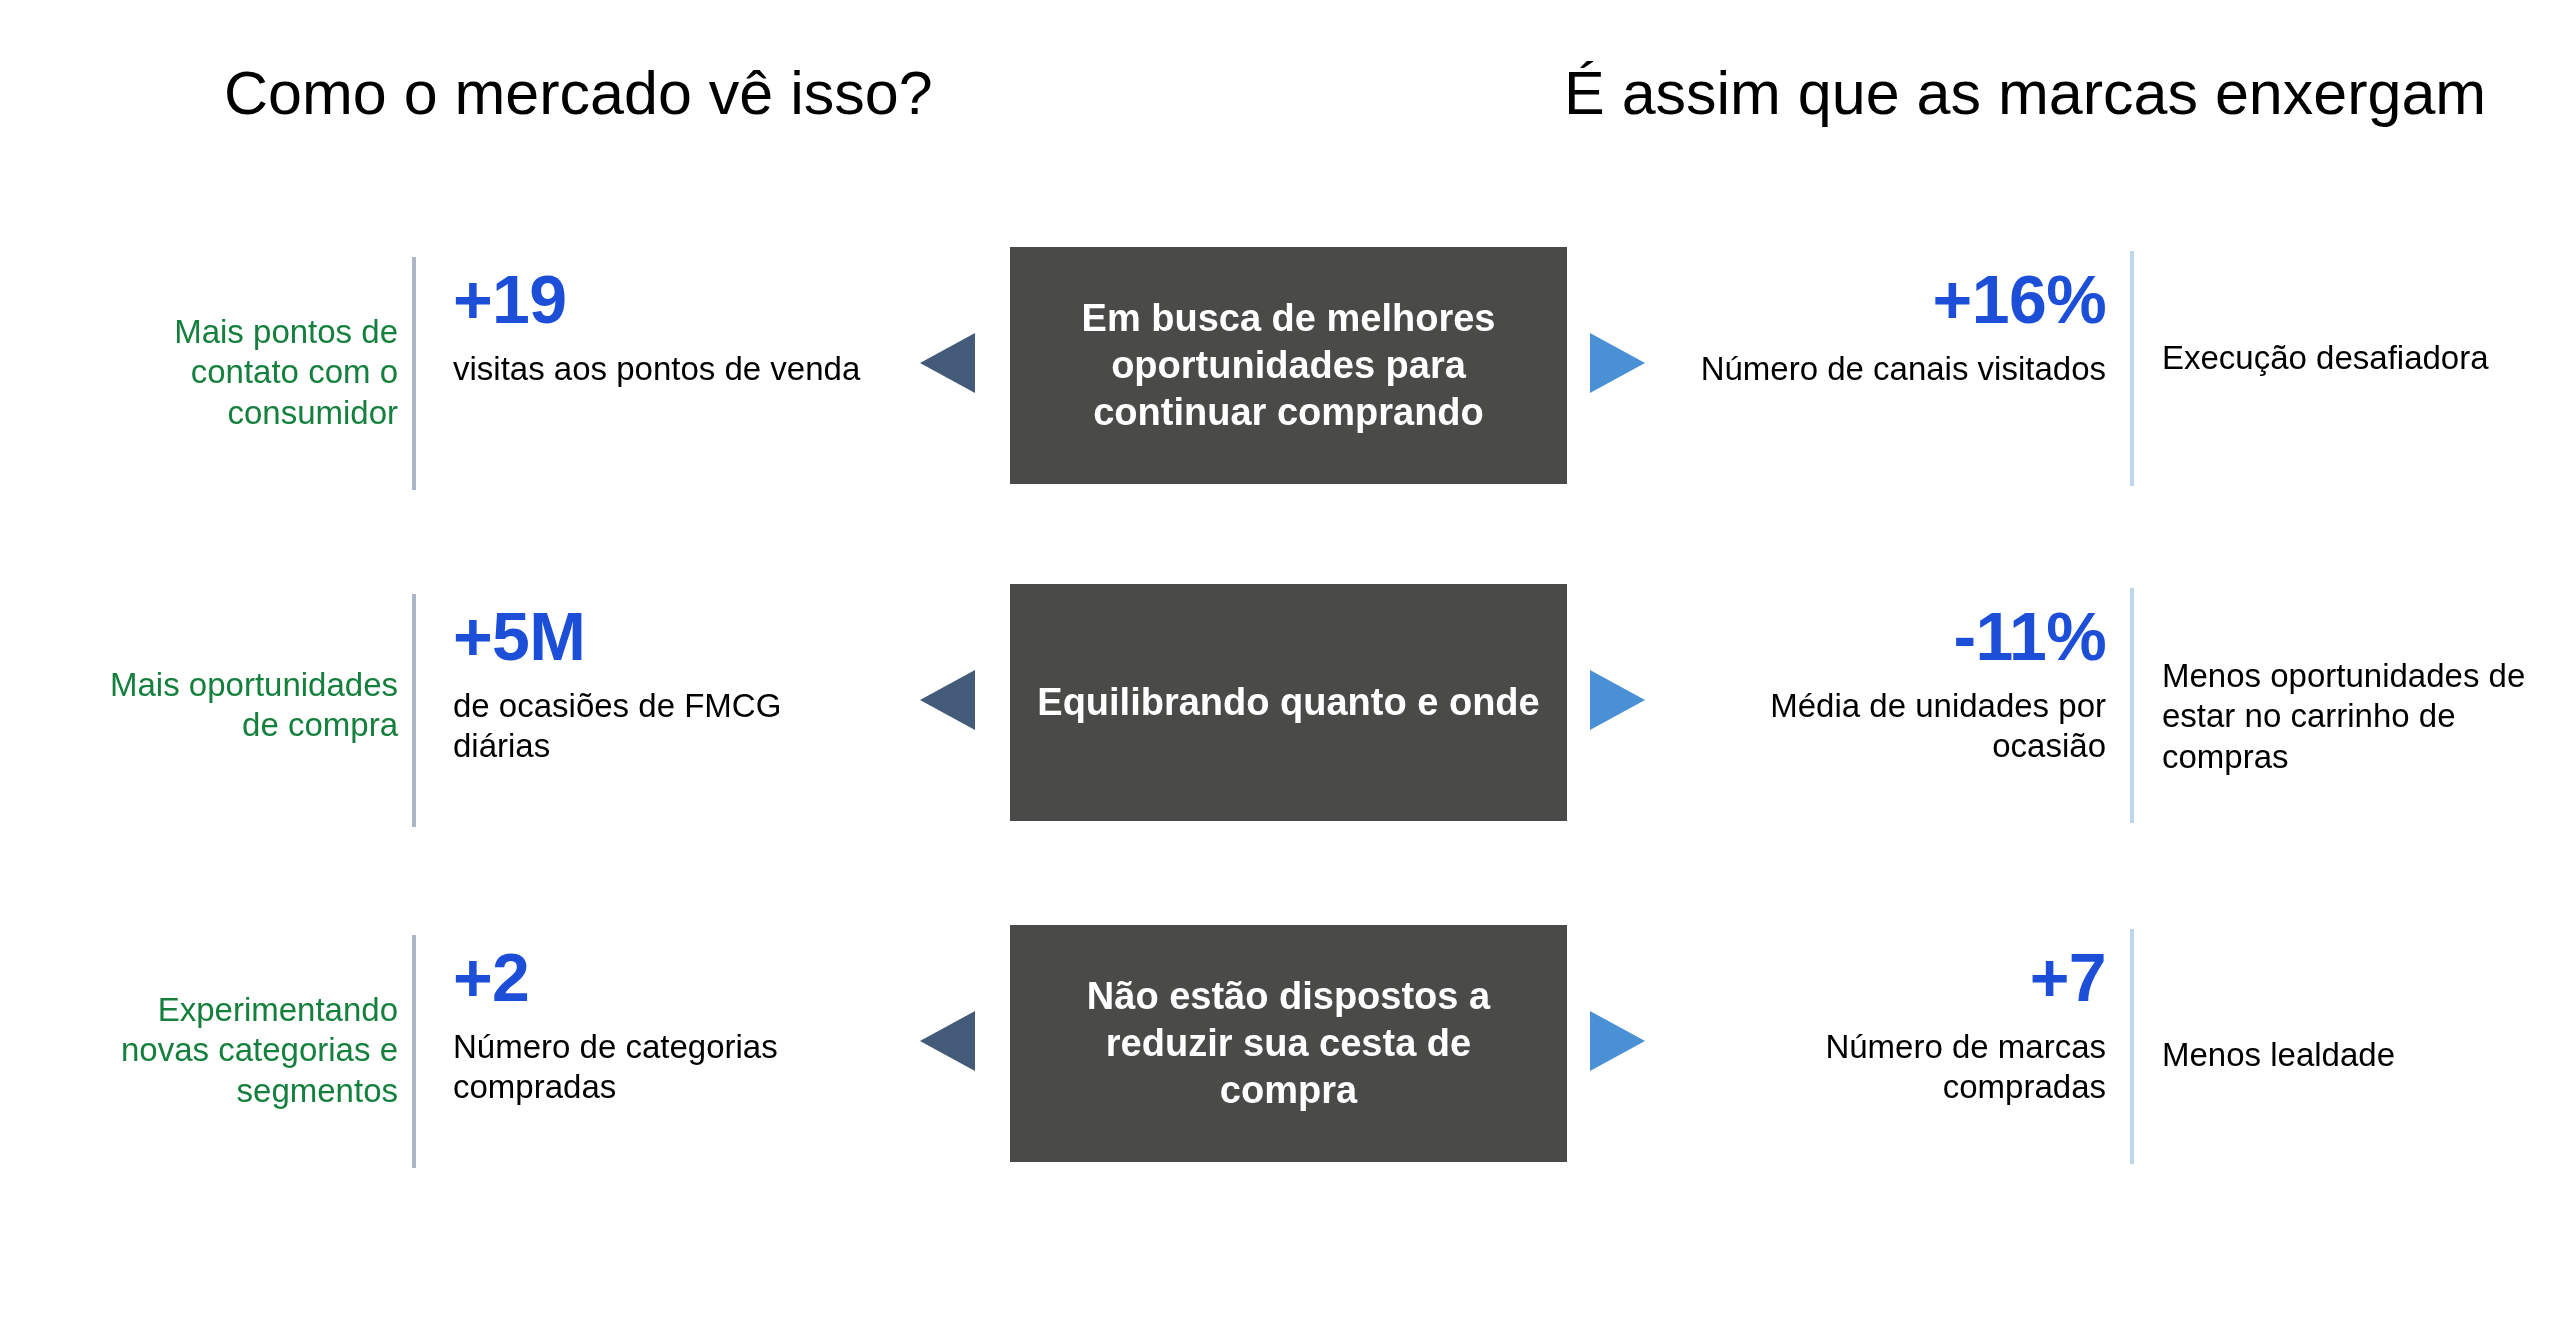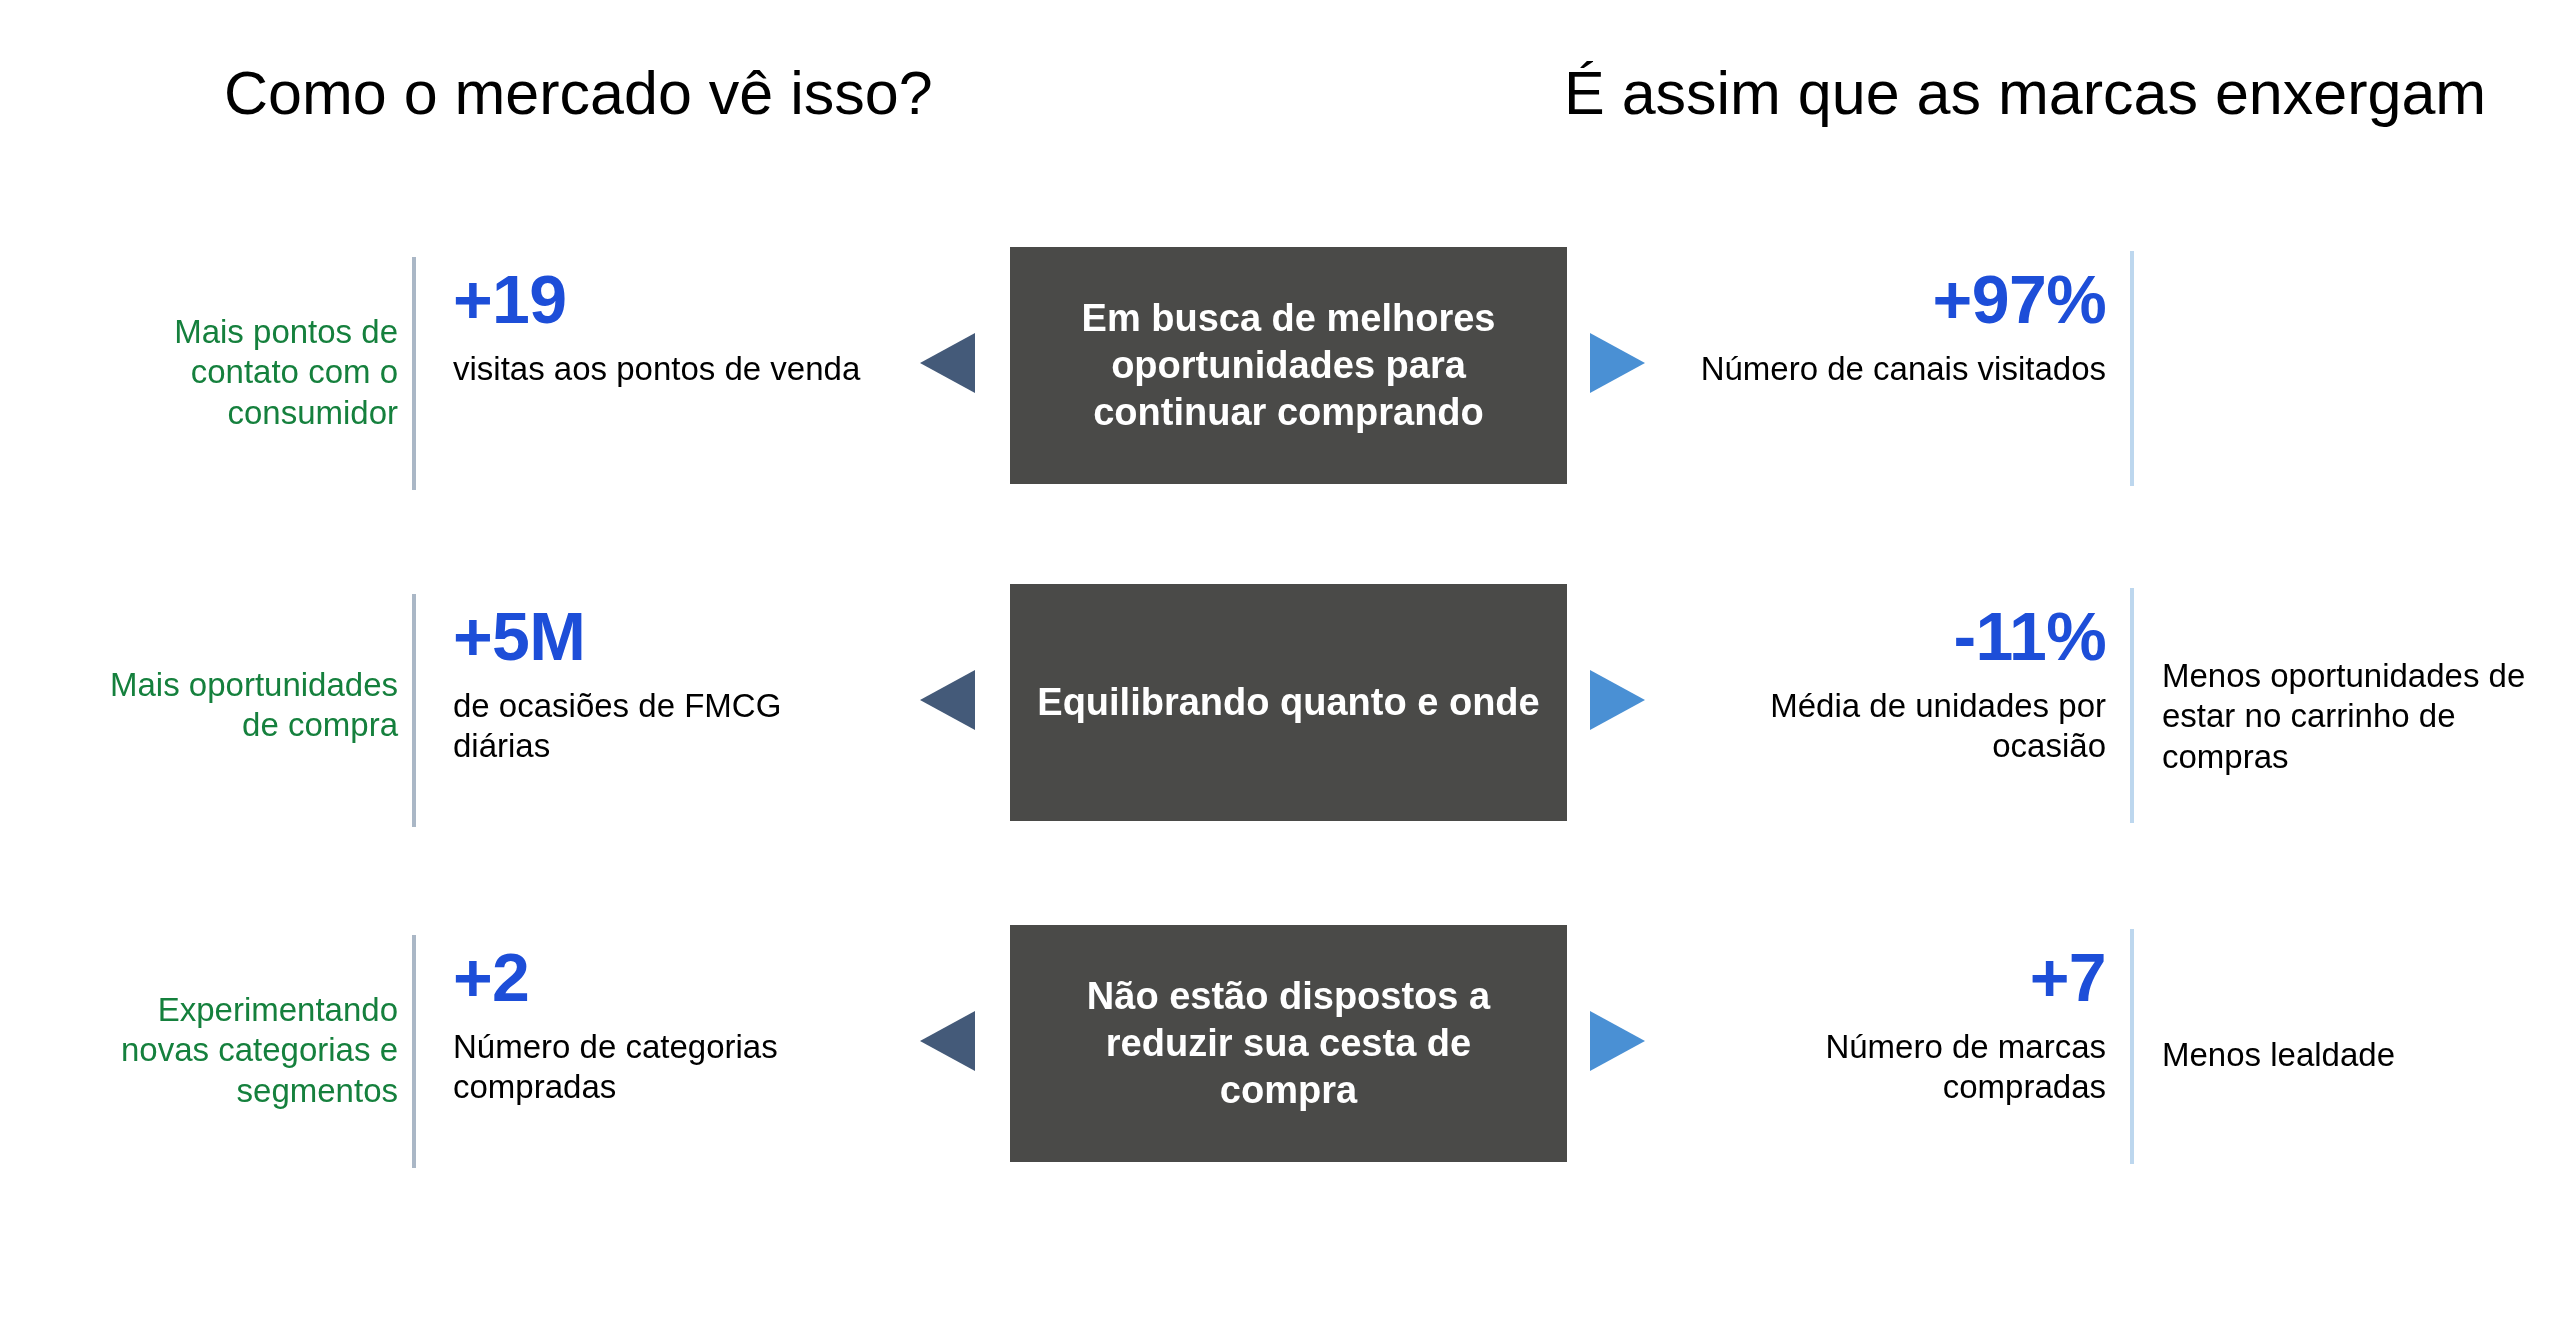--- a/index.html
+++ b/index.html
@@ -180,26 +180,27 @@
 
     <div class="arrow arrow-left"></div>
 
     <div class="center-box">
       <div class="center-box-text">Em busca de melhores oportunidades para continuar comprando</div>
     </div>
 
     <div class="arrow arrow-right"></div>
 
     <div class="stat-right-block">
-      <div class="stat-value">+97%</div>
+      <div class="stat-value">+16%</div>
       <div class="stat-caption">Número de canais visitados</div>
     </div>
 
     <div class="rule rule-right light"></div>
 
+    <div class="right-label">Execução desafiadora</div>
   </div>
 
   <div id="row-2" class="row row-2">
 
     <div class="left-label">Mais oportunidades de compra</div>
 
     <div class="rule rule-left"></div>
 
     <div class="stat-left">
       <div class="stat-value">+5M</div>

